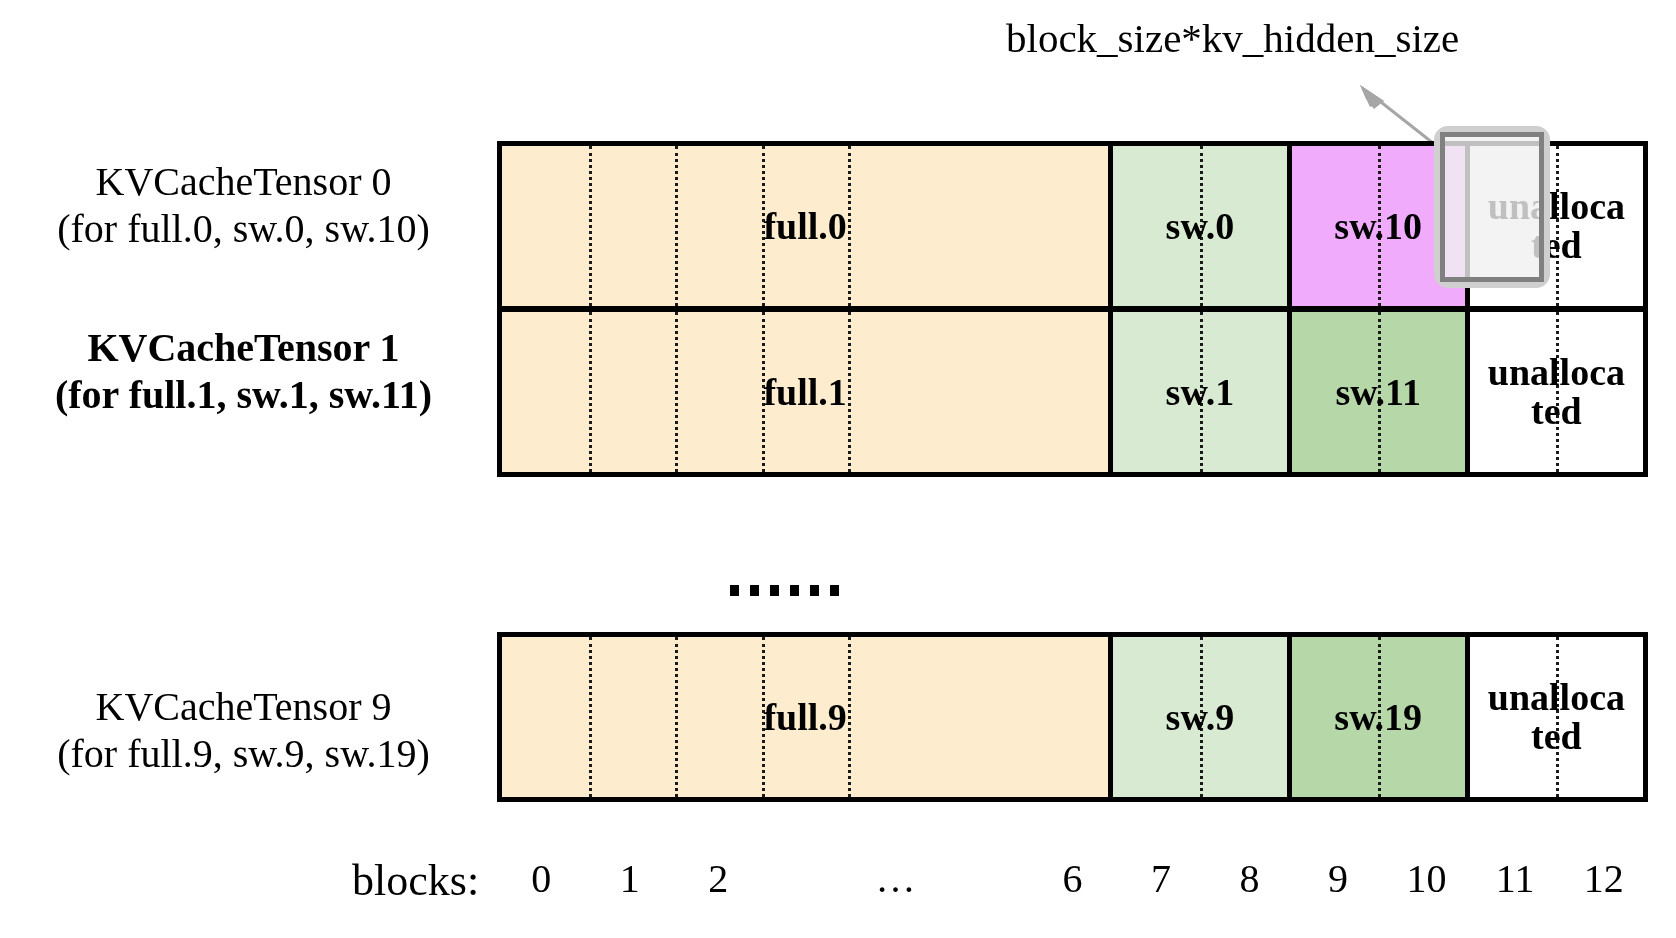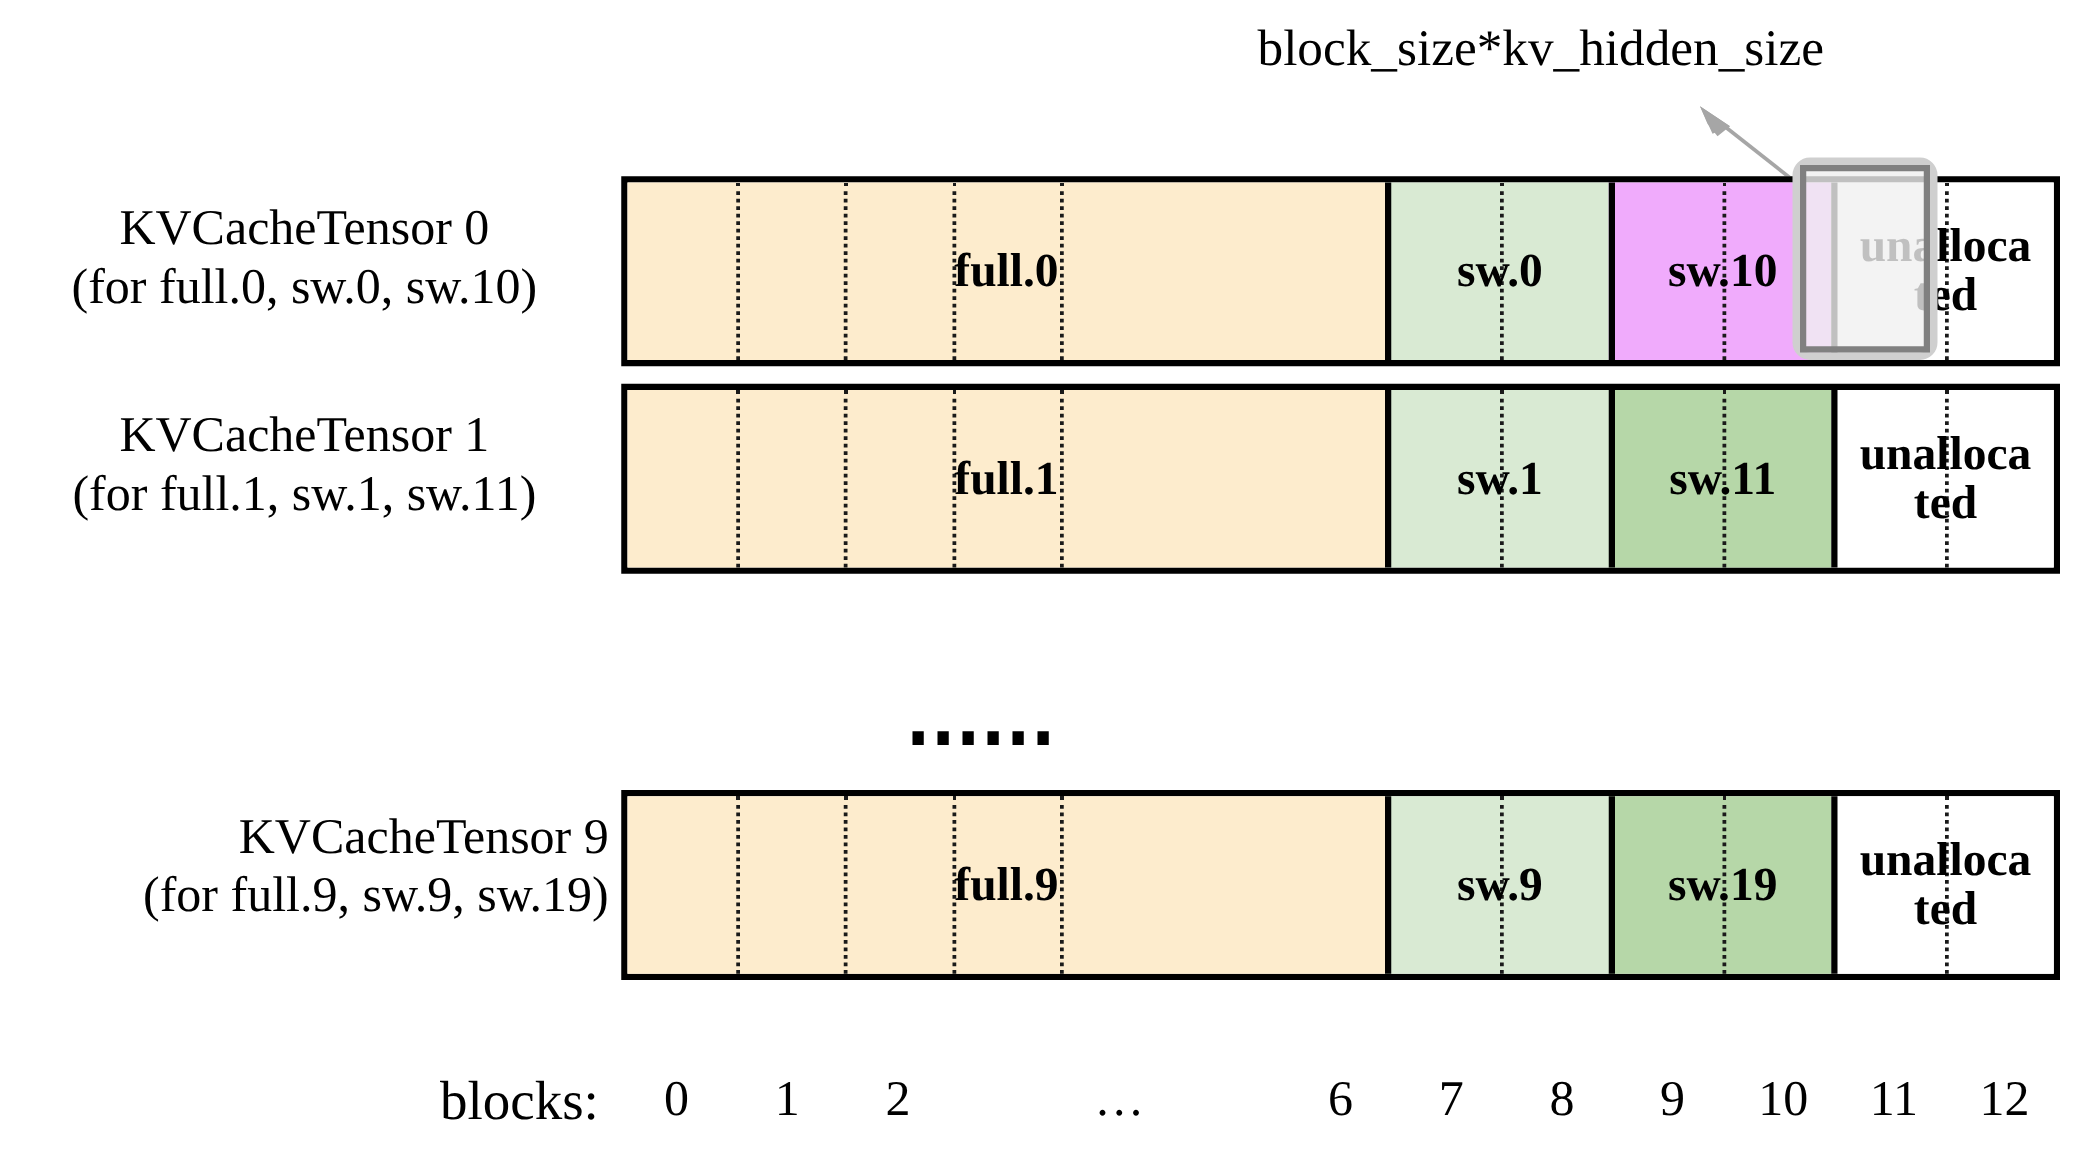--- a/index.html
+++ b/index.html
@@ -35,21 +35,21 @@
     width: 120px;
     height: 80px;
     pointer-events: none;
   }
 
   
   .row {
     position: absolute;
     left: 497px;
     width: 1151px;
-    height: 152px;
+    height: 170px;
     display: flex;
     box-sizing: border-box;
     border: 5px solid #000000;
     background: #ffffff;
   }
   .row-0 { top: 141px; }
   .row-1 { top: 307px; align-items: flex-end; }
   .row-2 { top: 632px; }
 
   .seg {
@@ -111,22 +111,22 @@
     position: absolute;
     left: 0px;
     width: 487px;
     text-align: center;
     font-size: 40px;
     color: #000000;
     line-height: 1.18;
     white-space: pre-line;
   }
   .rowlabel-0 { top: 158px; }
-  .rowlabel-1 { top: 324px; }
-  .rowlabel-2 { top: 645px; text-align: right; }
+  .rowlabel-1 { top: 324px; font-weight: bold; }
+  .rowlabel-2 { top: 683px; }
 
   
   .ellipsis {
     position: absolute;
     left: 730px;
     top: 585px;
     display: flex;
     gap: 11px;
   }
   .ellipsis i {

